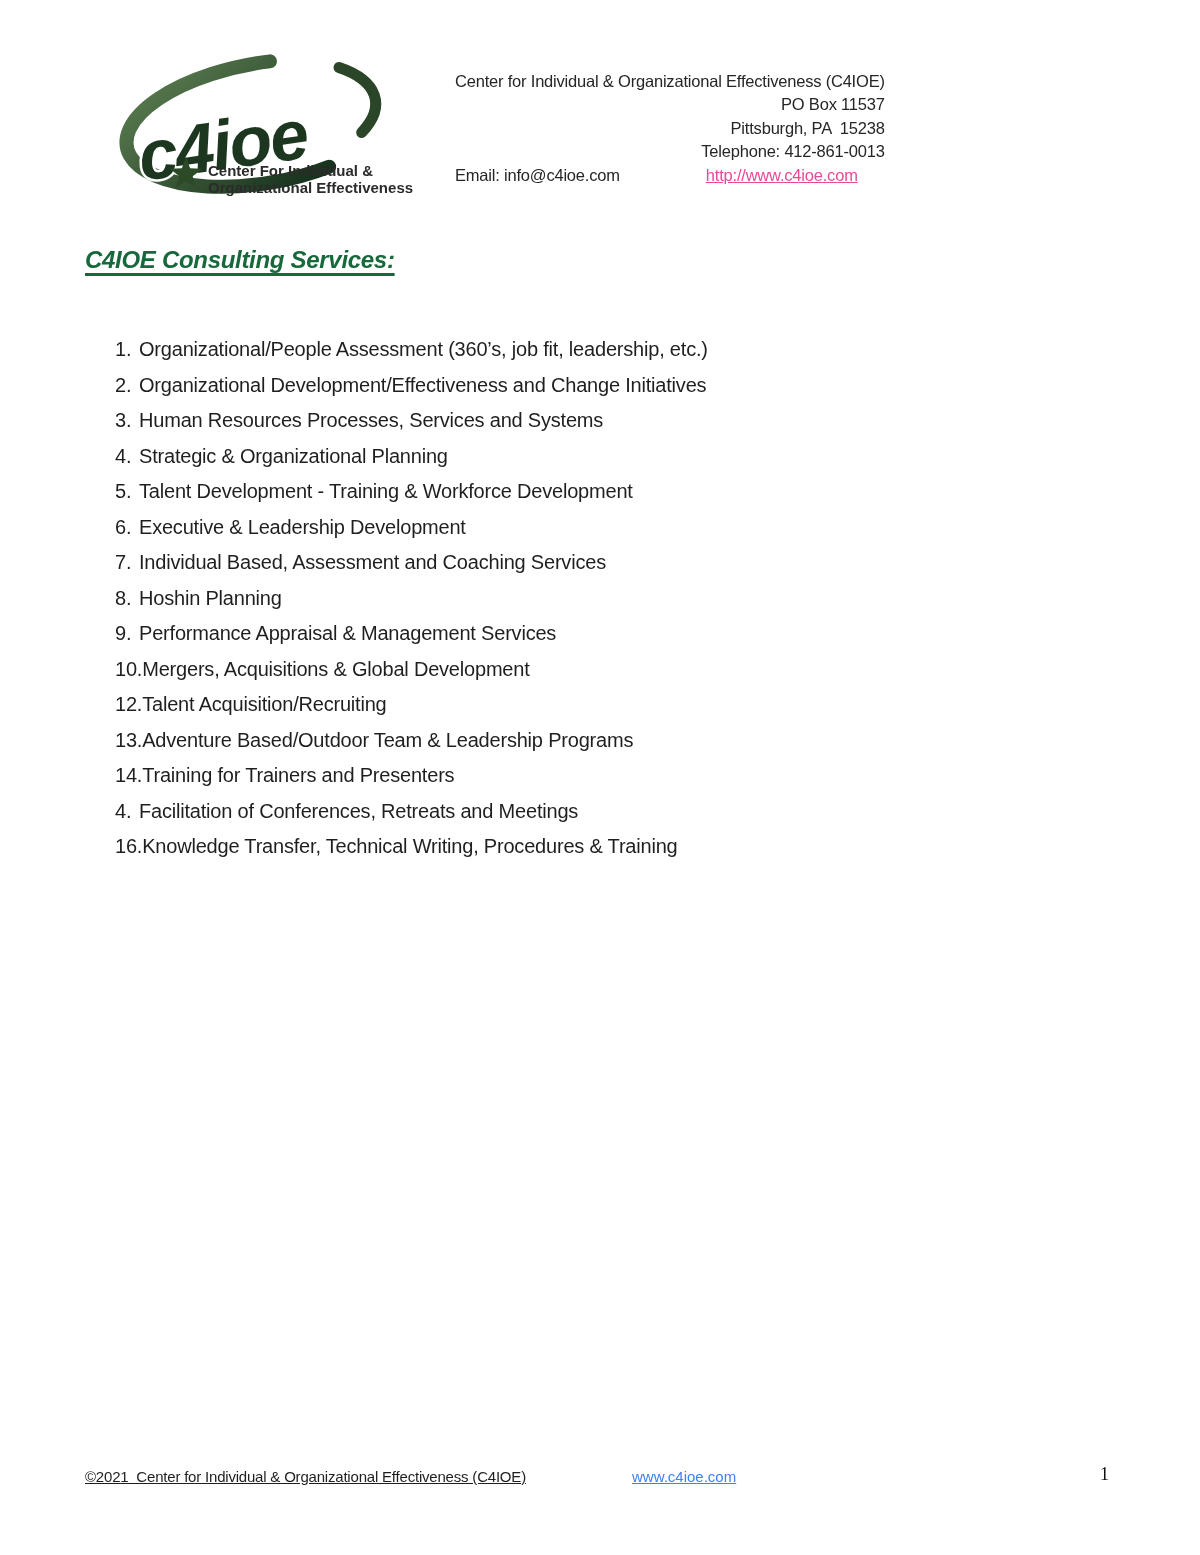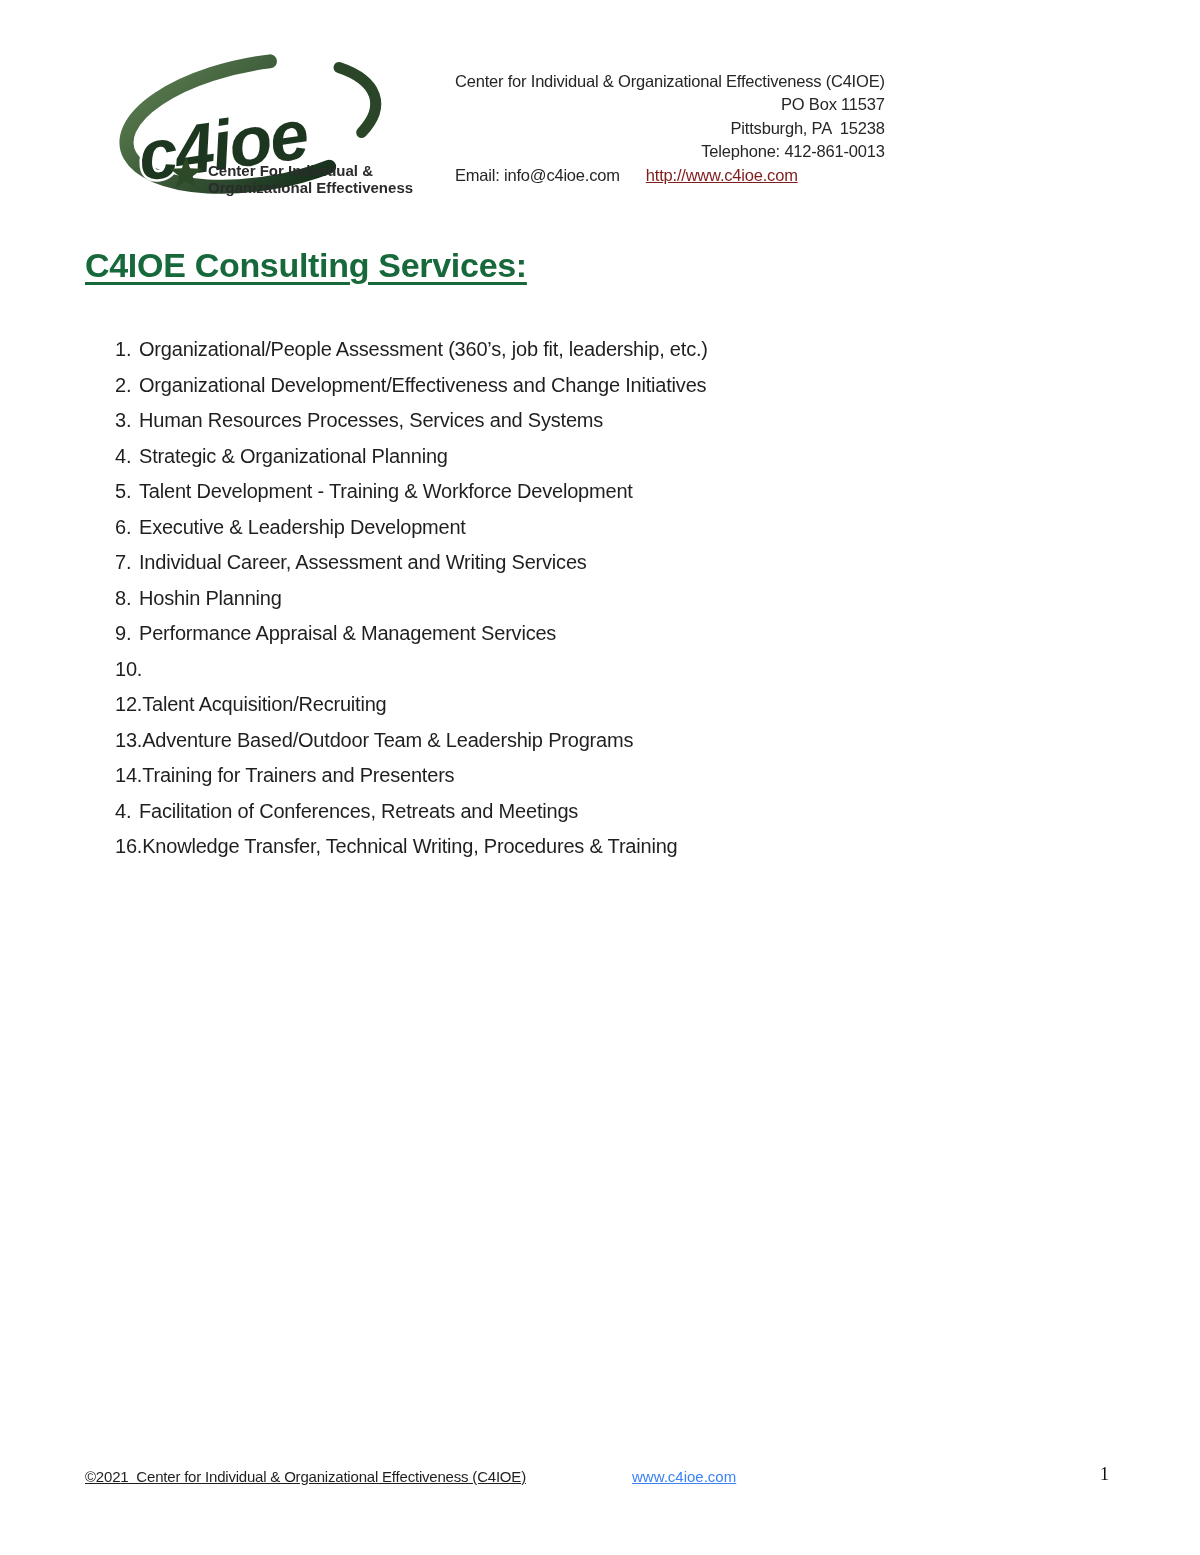--- a/index.html
+++ b/index.html
@@ -10,29 +10,30 @@
     font-family:"Liberation Sans", sans-serif;
     color:#222222;
     overflow:hidden;
   }
   
   .logo{position:absolute;left:86px;top:54px;width:340px;height:152px;}
   
   .contact{position:absolute;left:455px;top:70px;font-size:16.5px;line-height:23.4px;color:#262626;letter-spacing:-0.2px;}
   .contact-line{white-space:pre;text-align:right;}
   .contact-row{display:flex;align-items:baseline;}
-  .header-link{color:#7f1d1d;text-decoration:underline;margin-left:26px;cursor:pointer;}
+  .header-link{color:#ec4899;text-decoration:underline;margin-left:86px;cursor:pointer;}
   
   .doc-title{
     position:absolute;left:85px;top:246px;
-    font-size:34px;font-weight:bold;letter-spacing:-0.3px;
+    font-size:24px;font-weight:bold;letter-spacing:-0.3px;
     color:#17693c;
     text-decoration:underline;
     text-decoration-thickness:2.5px;
     text-underline-offset:5px;
+    font-style:italic;
   }
   
   .services{position:absolute;left:115px;top:332px;margin:0;padding:0;list-style:none;}
   .service-item{display:flex;align-items:baseline;line-height:35.5px;font-size:20px;color:#1f1f1f;letter-spacing:-0.2px;white-space:pre;}
   .service-item .num{display:inline-block;min-width:24px;}
   
   .footer{position:absolute;left:0;top:1468px;width:100%;font-size:15px;color:#1f1f1f;}
   .footer-copy{position:absolute;left:85px;top:0;white-space:pre;letter-spacing:-0.2px;text-decoration:underline;}
   .footer-link{position:absolute;left:632px;top:0;text-decoration:underline;cursor:pointer;}
   .page-number{position:absolute;left:1100px;top:-4px;font-family:"Liberation Serif", serif;font-size:18px;color:#111;}
@@ -72,24 +73,24 @@
 
   <div class="doc-title" style="color: rgb(23, 105, 60);">C4IOE Consulting Services:</div>
 
   <ol class="services">
       <li class="service-item"><span class="num">1.</span><span class="txt">Organizational/People Assessment (360’s, job fit, leadership, etc.)</span></li>
       <li class="service-item"><span class="num">2.</span><span class="txt">Organizational Development/Effectiveness and Change Initiatives</span></li>
       <li class="service-item"><span class="num">3.</span><span class="txt">Human Resources Processes, Services and Systems</span></li>
       <li class="service-item"><span class="num">4.</span><span class="txt">Strategic &amp; Organizational Planning</span></li>
       <li class="service-item"><span class="num">5.</span><span class="txt">Talent Development - Training &amp; Workforce Development</span></li>
       <li class="service-item"><span class="num">6.</span><span class="txt">Executive &amp; Leadership Development</span></li>
-      <li class="service-item"><span class="num">7.</span><span class="txt">Individual Career, Assessment and Writing Services</span></li>
+      <li class="service-item"><span class="num">7.</span><span class="txt">Individual Based, Assessment and Coaching Services</span></li>
       <li class="service-item"><span class="num">8.</span><span class="txt">Hoshin Planning</span></li>
       <li class="service-item"><span class="num">9.</span><span class="txt">Performance Appraisal &amp; Management Services</span></li>
-      <li class="service-item"><span class="num">10.</span></li>
+      <li class="service-item"><span class="num">10.</span><span class="txt">Mergers, Acquisitions &amp; Global Development</span></li>
       <li class="service-item"><span class="num">12.</span><span class="txt">Talent Acquisition/Recruiting</span></li>
       <li class="service-item"><span class="num">13.</span><span class="txt">Adventure Based/Outdoor Team &amp; Leadership Programs</span></li>
       <li class="service-item"><span class="num">14.</span><span class="txt">Training for Trainers and Presenters</span></li>
       <li class="service-item"><span class="num">4.</span><span class="txt">Facilitation of Conferences, Retreats and Meetings</span></li>
       <li class="service-item"><span class="num">16.</span><span class="txt">Knowledge Transfer, Technical Writing, Procedures &amp; Training</span></li>
     </ol>
 
   <div class="footer">
     <span class="footer-copy">©2021  Center for Individual &amp; Organizational Effectiveness (C4IOE)</span>
     <span class="footer-link" style="color: #3b82f6;">www.c4ioe.com</span>

